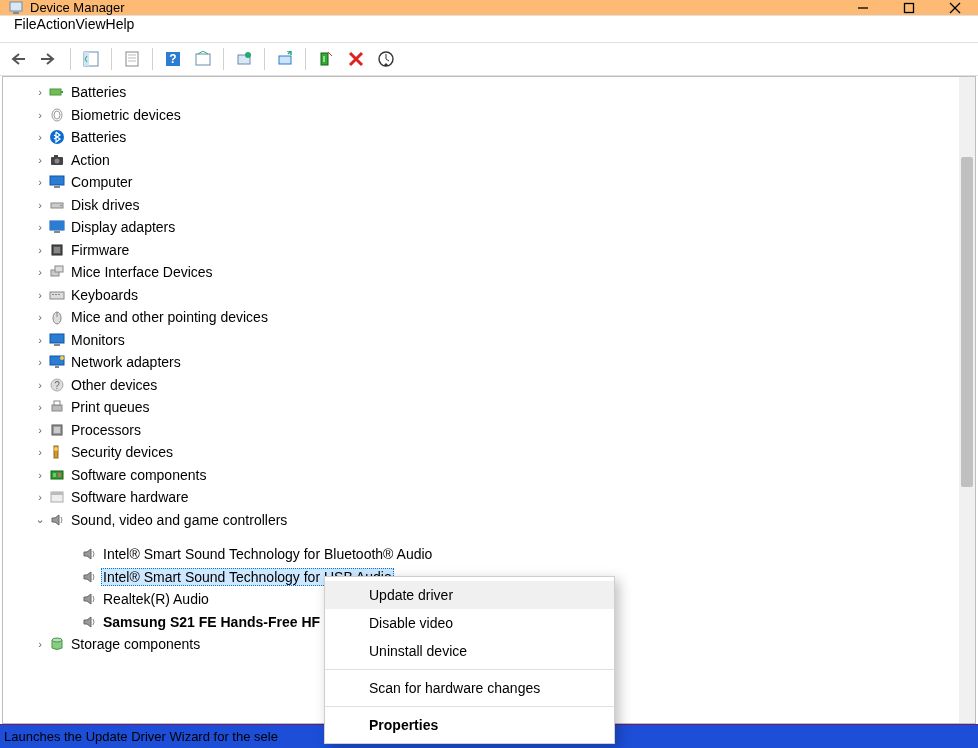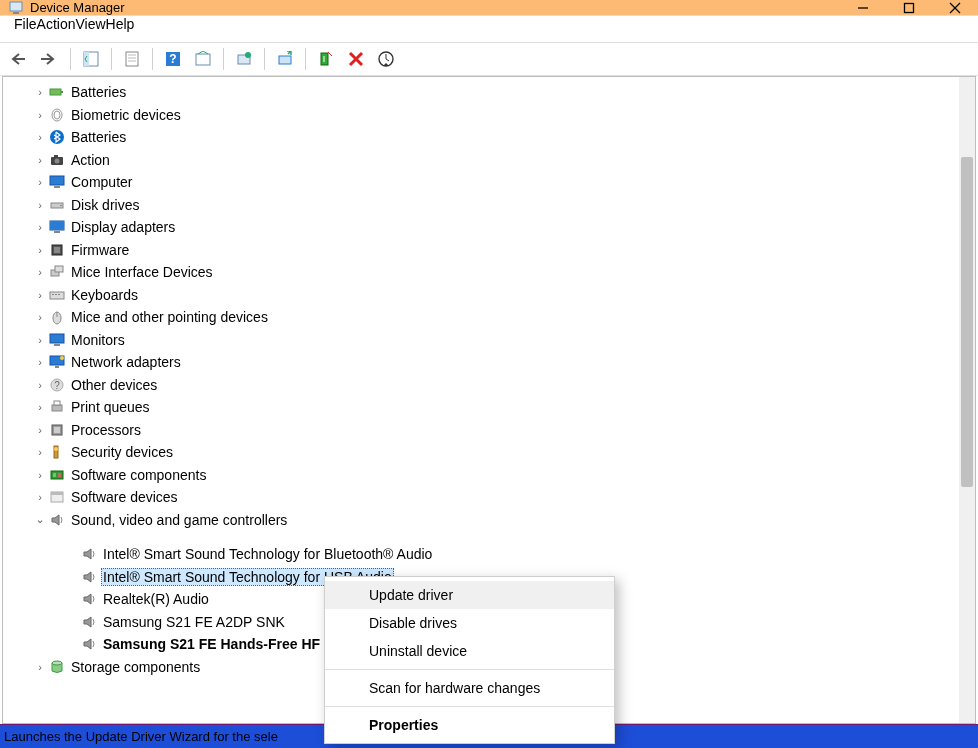--- a/index.html
+++ b/index.html
@@ -340,21 +340,21 @@
           <span class="label">Software components</span>
         </div>
         <div class="row" style="padding-left: 30px;">
           <span class="expander">›</span>
           <span class="dev-icon">
             <svg width="16" height="16" viewBox="0 0 16 16">
               <rect x="2" y="3" width="12" height="10" fill="#eee" stroke="#aaa"></rect>
               <rect x="2" y="3" width="12" height="3" fill="#bbb"></rect>
             </svg>
           </span>
-          <span class="label">Software devices</span>
+          <span class="label">Software hardware</span>
         </div>
         <div class="row" style="padding-left: 30px;">
           <span class="expander">⌄</span>
           <span class="dev-icon">
             <svg width="16" height="16" viewBox="0 0 16 16">
               <path d="M3 6 L6 6 L10 3 L10 13 L6 10 L3 10 Z" fill="#999" stroke="#666"></path>
               <path d="M12 5 Q14 8 12 11" stroke="#888" fill="none"></path>
             </svg>
           </span>
           <span class="label">Sound, video and game controllers</span>
@@ -378,29 +378,20 @@
           <span class="label">Intel® Smart Sound Technology for USB Audio</span>
         </div>
         <div class="row" style="padding-left: 76px;">
           <span class="dev-icon">
             <svg width="16" height="16" viewBox="0 0 16 16">
               <path d="M3 6 L6 6 L10 3 L10 13 L6 10 L3 10 Z" fill="#999" stroke="#666"></path>
               <path d="M12 5 Q14 8 12 11" stroke="#888" fill="none"></path>
             </svg>
           </span>
           <span class="label">Realtek(R) Audio</span>
-        </div>
-        <div class="row" style="padding-left: 76px;">
-          <span class="dev-icon">
-            <svg width="16" height="16" viewBox="0 0 16 16">
-              <path d="M3 6 L6 6 L10 3 L10 13 L6 10 L3 10 Z" fill="#999" stroke="#666"></path>
-              <path d="M12 5 Q14 8 12 11" stroke="#888" fill="none"></path>
-            </svg>
-          </span>
-          <span class="label">Samsung S21 FE A2DP SNK</span>
         </div>
         <div class="row" style="padding-left: 76px; font-weight: bold;">
           <span class="dev-icon">
             <svg width="16" height="16" viewBox="0 0 16 16">
               <path d="M3 6 L6 6 L10 3 L10 13 L6 10 L3 10 Z" fill="#999" stroke="#666"></path>
               <path d="M12 5 Q14 8 12 11" stroke="#888" fill="none"></path>
             </svg>
           </span>
           <span class="label">Samsung S21 FE Hands-Free HF</span>
         </div>
@@ -420,19 +411,19 @@
   </div>
  </div>
 
  <div class="status">
    <span>Launches the Update Driver Wizard for the sele</span>
  </div>
 </div>
 
 <div class="context-menu" id="ctxmenu">
     <div class="item hover">Update driver</div>
-    <div class="item">Disable drives</div>
+    <div class="item">Disable video</div>
     <div class="item">Uninstall device</div>
     <div class="divider"></div>
     <div class="item">Scan for hardware changes</div>
     <div class="divider"></div>
     <div class="item bold">Properties</div>
   </div>
 
 </body></html>

